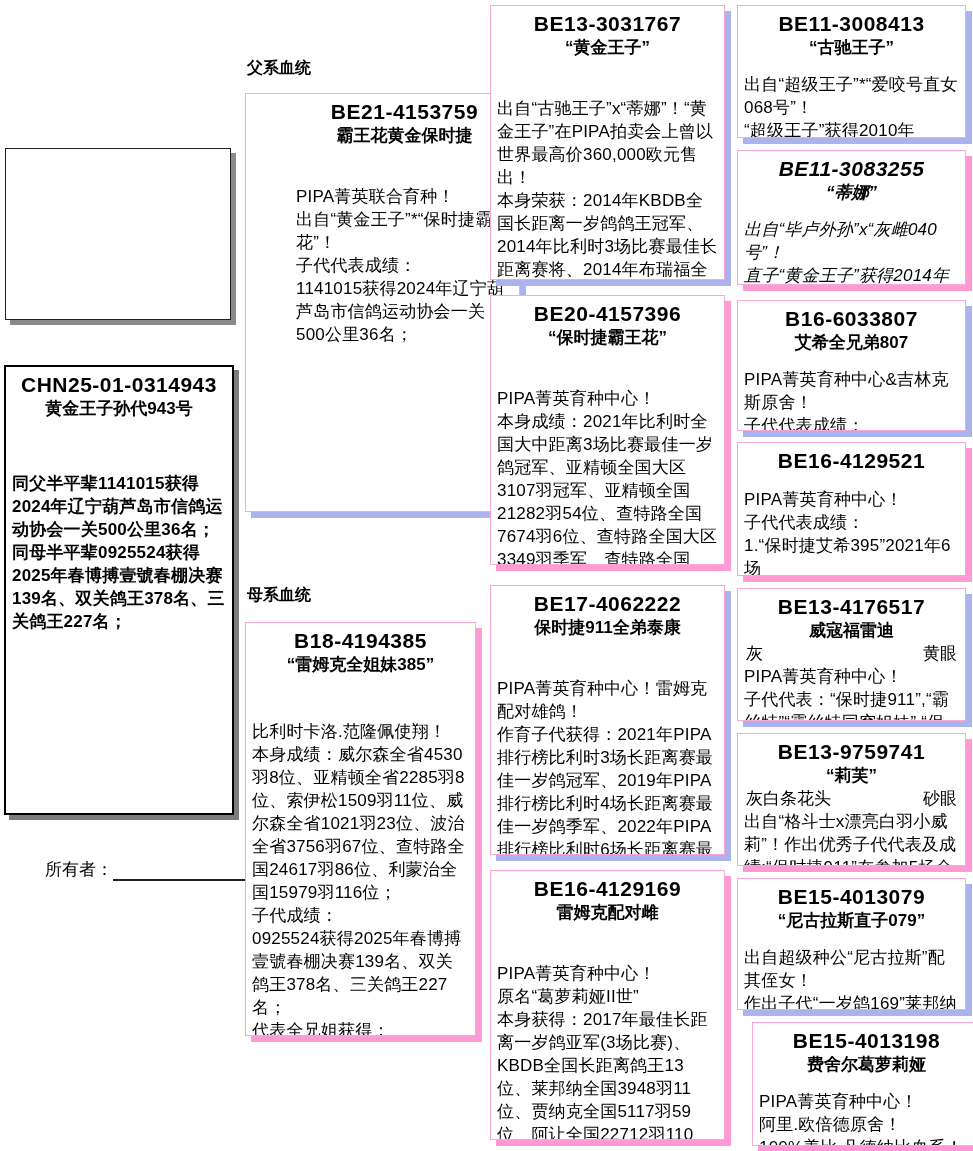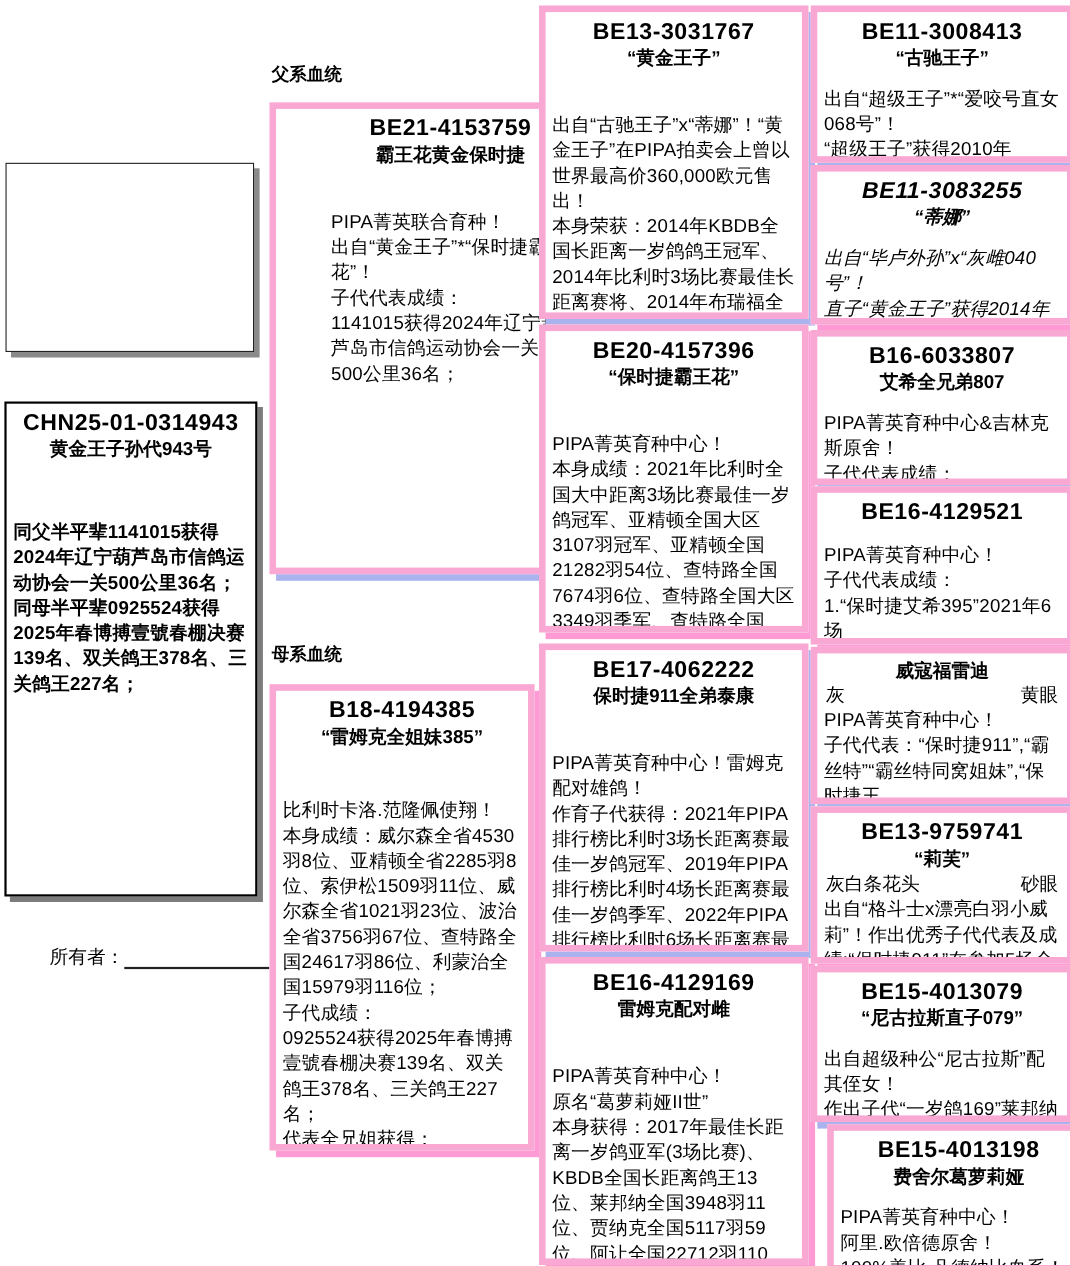--- a/index.html
+++ b/index.html
@@ -16,21 +16,21 @@
     position:absolute;left:5px;top:148px;width:224px;height:170px;
     background:#fff;border:1px solid #222;box-shadow:5px 5px 0 #8a8a8a;
   }
   
   .mainbox{
     position:absolute;left:4px;top:365px;width:226px;height:446px;
     background:#fff;border:2px solid #000;box-shadow:5px 5px 0 #7c7c7c;overflow:hidden;
   }
   
   .pbox{
-    position:absolute;background:#fff;border:6px solid #f9a8d4;overflow:hidden;
+    position:absolute;background:#fff;border:1px solid #f9a8d4;overflow:hidden;
   }
   .pbox.cock{box-shadow:6px 6px 0 #aab3ee;}
   .pbox.hen{box-shadow:6px 6px 0 #ff9ad5;}
   .b0{left:245px;top:93px;width:229px;height:417px;padding-left:44px;}
   .b1{left:245px;top:622px;width:229px;height:412px;}
   .b2{left:490px;top:5px;width:233px;height:273px;}
   .b3{left:490px;top:295px;width:233px;height:268px;}
   .b4{left:490px;top:585px;width:233px;height:268px;}
   .b5{left:490px;top:870px;width:233px;height:268px;}
   .b6{left:737px;top:5px;width:227px;height:131px;}
@@ -186,20 +186,21 @@
         <div class="ring">BE16-4129521</div>
       </div>
     <div class="bbody gap-sm">PIPA菁英育种中心！
 子代代表成绩：
 1.“保时捷艾希395”2021年6场</div>
   </div>
 
   <div class="pbox cock b10">
 
     <div class="hdr">
+        <div class="ring">BE13-4176517</div>
         <div class="bname">威寇福雷迪</div>
       </div>
     <div class="traits">
         <span>灰</span>
         <span>黄眼</span>
       </div>
     <div class="bbody gap-0">PIPA菁英育种中心！
 子代代表：“保时捷911”,“霸丝特”“霸丝特同窝姐妹”,“保时捷王</div>
   </div>
 

